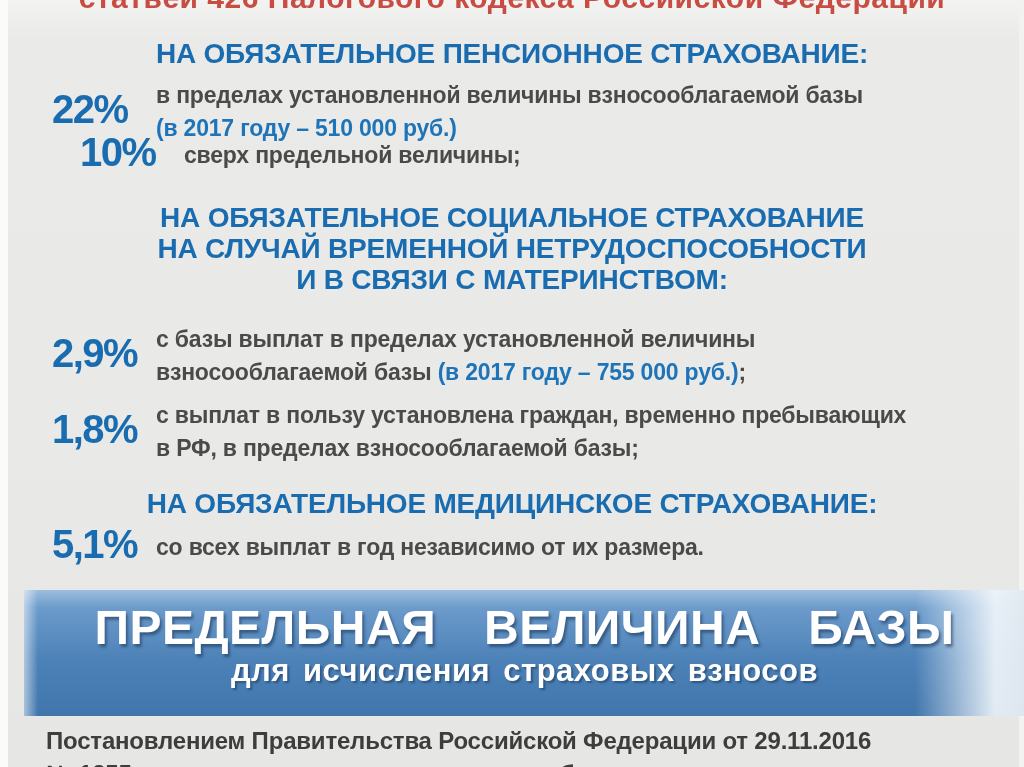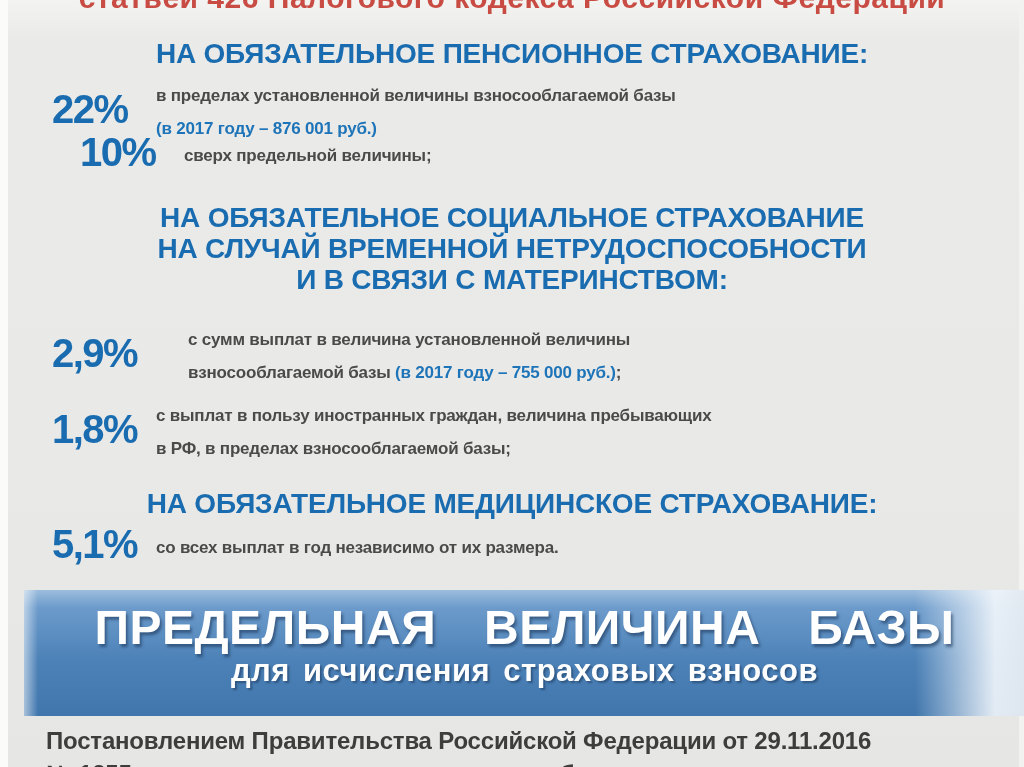--- a/index.html
+++ b/index.html
@@ -27,29 +27,29 @@
     font-size:28px;line-height:31px;letter-spacing:-.2px;
     white-space:nowrap;
   }
   .h1{top:38px;}
   .h2{top:202px;}
   .h3{top:488px;}
 
   .rate-row{position:absolute;left:0;display:flex;align-items:center;padding-left:52px;}
   .row22{top:72px;}
   .row10{top:130px;margin-left:28px;}
-  .row29{top:316px;gap:32px;}
+  .row29{top:316px;}
   .row18{top:392px;}
   .row51{top:522px;}
   .rate-val{
     color:#1a6cb0;font-size:40px;line-height:44px;
     width:104px;flex-shrink:0;letter-spacing:-1.5px;
   }
   .rate-text{
-    font-size:17px;line-height:33px;letter-spacing:-.2px;
+    font-size:23px;line-height:33px;letter-spacing:-.2px;
     color:#4a4a48;padding-top:7px;white-space:nowrap;
   }
   .blue-inline{color:#1e74b8;}
 
   .banner{
     position:absolute;left:8px;top:590px;width:1001px;height:126px;
     background:
       linear-gradient(90deg,rgba(255,255,255,.55) 0px,rgba(255,255,255,0) 14px),
       linear-gradient(90deg,rgba(255,255,255,0) 0%,rgba(255,255,255,0) 89%,rgba(244,248,252,.9) 97%,rgba(230,236,242,.95) 100%),
       linear-gradient(180deg,#9dbddd 0%,#6c9bcb 14%,#4d82b8 55%,#4076ac 100%);
@@ -80,49 +80,49 @@
   <div class="edge-strip-right"></div>
 
   <div class="clipped-title">статьей 426 Налогового кодекса Российской Федерации</div>
 
   <div class="h-blue h1">НА ОБЯЗАТЕЛЬНОЕ ПЕНСИОННОЕ СТРАХОВАНИЕ:</div>
 
   <div class="rate-row row22">
     <div class="rate-val">22%</div>
     <div class="rate-text">
       <div>в пределах установленной величины взносооблагаемой базы</div>
-      <div class="blue-inline">(в 2017 году – 876 001 руб.)</div>
+      <div class="blue-inline">(в 2017 году – 510 000 руб.)</div>
     </div>
   </div>
 
   <div class="rate-row row10">
     <div class="rate-val">10%</div>
     <div class="rate-text">
       <div>сверх предельной величины;</div>
     </div>
   </div>
 
   <div class="h-blue h2">
     <div>НА ОБЯЗАТЕЛЬНОЕ СОЦИАЛЬНОЕ СТРАХОВАНИЕ</div>
     <div>НА СЛУЧАЙ ВРЕМЕННОЙ НЕТРУДОСПОСОБНОСТИ</div>
     <div>И В СВЯЗИ С МАТЕРИНСТВОМ:</div>
   </div>
 
   <div class="rate-row row29">
     <div class="rate-val">2,9%</div>
     <div class="rate-text">
-      <div>с сумм выплат в величина установленной величины</div>
+      <div>с базы выплат в пределах установленной величины</div>
       <div><span>взносооблагаемой базы </span><span class="blue-inline">(в 2017 году – 755 000 руб.)</span><span>;</span></div>
     </div>
   </div>
 
   <div class="rate-row row18">
     <div class="rate-val">1,8%</div>
     <div class="rate-text">
-      <div>с выплат в пользу иностранных граждан, величина пребывающих</div>
+      <div>с выплат в пользу установлена граждан, временно пребывающих</div>
       <div>в РФ, в пределах взносооблагаемой базы;</div>
     </div>
   </div>
 
   <div class="h-blue h3">НА ОБЯЗАТЕЛЬНОЕ МЕДИЦИНСКОЕ СТРАХОВАНИЕ:</div>
 
   <div class="rate-row row51">
     <div class="rate-val">5,1%</div>
     <div class="rate-text">
       <div>со всех выплат в год независимо от их размера.</div>

